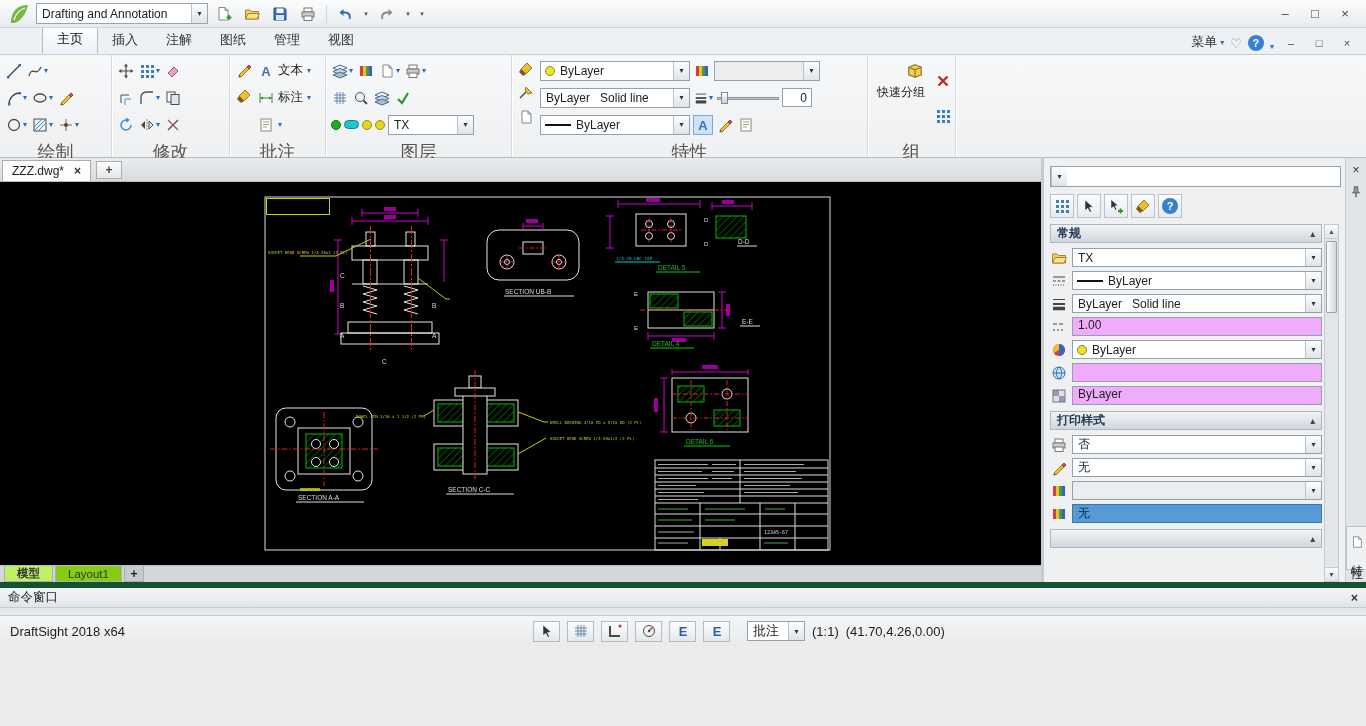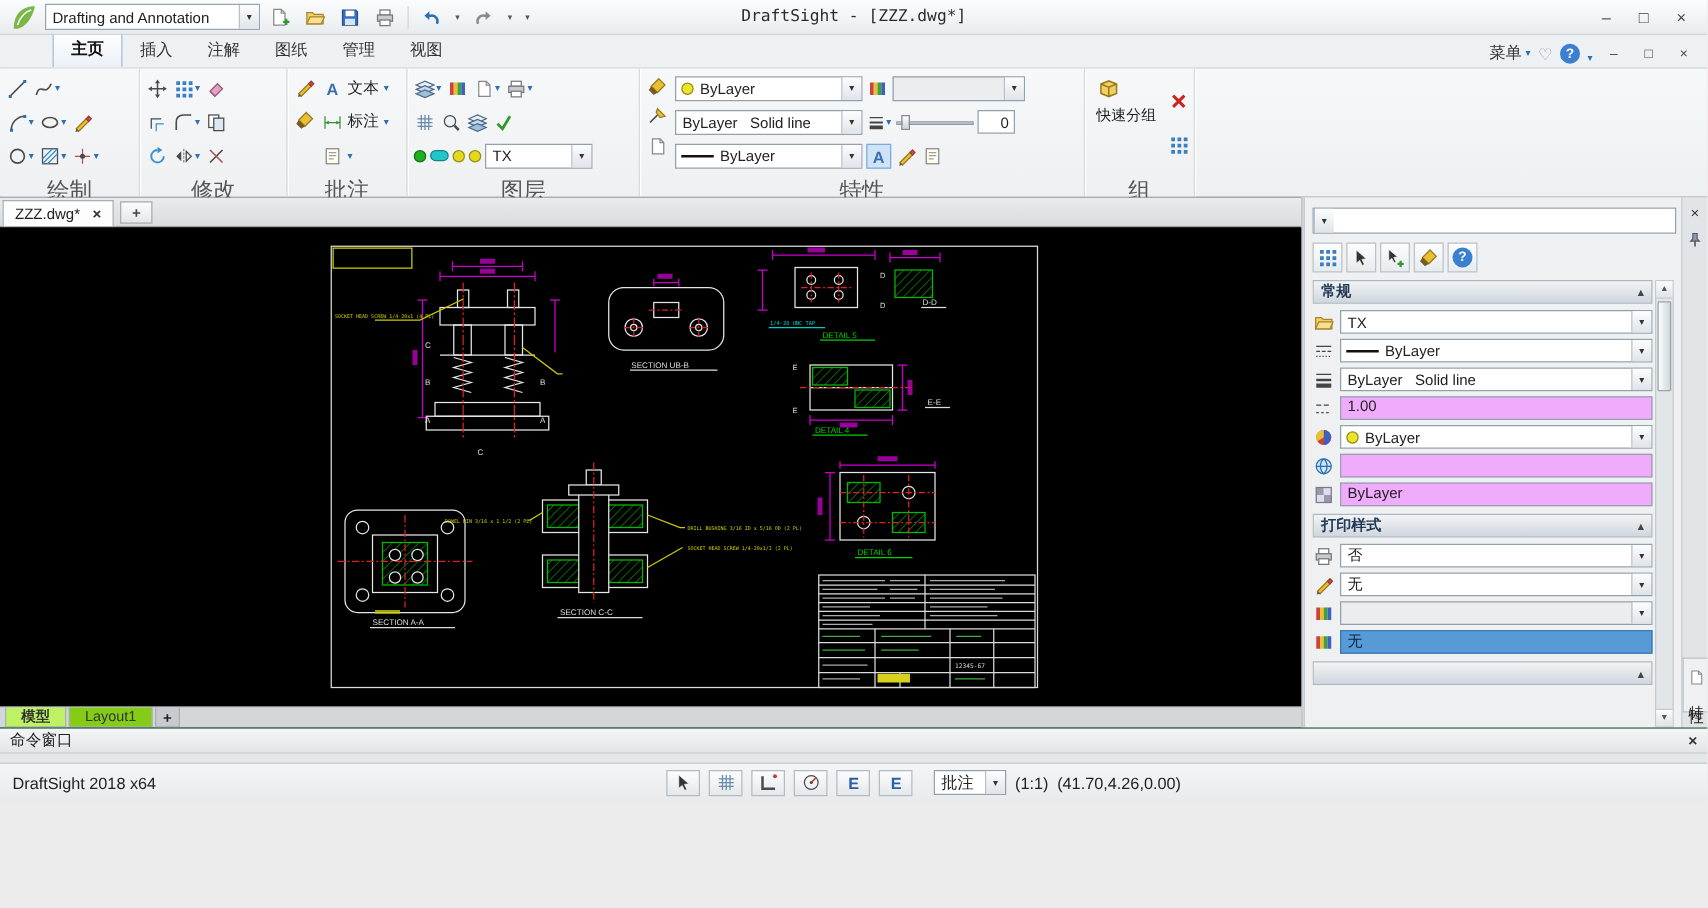--- a/index.html
+++ b/index.html
@@ -19,21 +19,21 @@
 .qcaret{width:10px;height:24px;display:flex;align-items:center;justify-content:center;font-size:7px;color:#555}
 .qsep{width:1px;height:18px;background:#d0d5da;margin:0 2px}
 .title-center{position:absolute;left:0;right:0;top:6px;text-align:center;font-family:"DejaVu Sans Mono",monospace;font-size:13px;color:#2b2b2b;pointer-events:none}
 .win-ctrls{margin-left:auto;display:flex;z-index:2}
 .wbtn{width:30px;height:22px;display:flex;align-items:center;justify-content:center;color:#444;font-size:13px}
 .wbtn.sm{width:22px;height:17px;font-size:11px}
 
 
 .tabrow{height:27px;flex:none;display:flex;align-items:flex-end;background:#eef1f4;border-bottom:1px solid #c9cdd2;padding:0 8px 0 42px}
 .rtab{padding:4px 14px 5px;font-size:13px;color:#333}
-.rtab.active{background:linear-gradient(#ffffff,#eaf1f8);border:1px solid #a8bdd2;border-bottom-color:#eef1f4;font-weight:bold;color:#111}
+.rtab.active{background:linear-gradient(#ffffff,#eaf1f8);border:1px solid #a8bdd2;border-bottom-color:#eef1f4;font-weight:normal;color:#111}
 .tabrow-right{margin-left:auto;display:flex;align-items:flex-end;gap:6px;padding-bottom:3px}
 .menu-dd{display:flex;align-items:center;gap:3px;color:#333;font-size:13px}
 .car{font-size:8px;color:#2a6fb0}
 .heart{color:#8a97a5;font-size:13px}
 .help-circle{width:16px;height:16px;border-radius:50%;background:#3a7fd0;color:#fff;font-weight:bold;font-size:11px;display:flex;align-items:center;justify-content:center}
 
 
 .ribbon{height:103px;flex:none;display:flex;background:linear-gradient(#f7f8f9,#eef0f2);border-bottom:1px solid #b7bcc1}
 .rpanel{flex:none;display:flex;flex-direction:column;border-right:1px solid #d8dbde;box-shadow:1px 0 0 #fff;padding:2px 5px 0}
 .rpanel-body{flex:1;display:flex;gap:5px}
@@ -49,21 +49,21 @@
 .combo{display:flex;align-items:center;height:20px;border:1px solid #93a1ad;background:#fff}
 .combo.disabled{background:#ebedef}
 .lineswatch{width:26px;height:2px;background:#111;margin-left:4px;flex:none}
 .ydot{width:10px;height:10px;border-radius:50%;background:#ece32a;border:1px solid #8f8a16;margin-left:4px;flex:none}
 .cval2{padding:0 5px;white-space:nowrap}
 .lw-slider{width:62px;height:14px;position:relative}
 .lw-slider .track{position:absolute;left:0;right:0;top:6px;height:3px;background:linear-gradient(#cfd4d9,#aab2ba);border:1px solid #8f99a2}
 .lw-slider .handle{position:absolute;left:4px;top:1px;width:7px;height:12px;background:linear-gradient(#fdfdfd,#cdd4da);border:1px solid #7f8a94}
 .numbox{width:30px;height:19px;border:1px solid #93a1ad;background:#fff;display:flex;align-items:center;justify-content:flex-end;padding:0 4px}
 .ricon-active{background:#cfe3f7;border:1px solid #7aabdd;padding:1px}
-.grp-big{display:flex;flex-direction:column;align-items:flex-start;gap:3px;padding:4px 4px 0}
+.grp-big{display:flex;flex-direction:column;align-items:flex-end;gap:3px;padding:4px 4px 0}
 .grp-lbl{font-size:12px;color:#222;white-space:nowrap}
 .rfiller{flex:1}
 
 
 .mainrow{flex:none;height:424px;display:flex}
 .left-col{width:1041px;flex:none;display:flex;flex-direction:column;background:#000}
 .doctabs{height:24px;flex:none;background:linear-gradient(#e9ebed,#d9dcdf);border-bottom:1px solid #b9bdc1;display:flex;align-items:flex-end;padding-left:2px;gap:5px}
 .dtab{height:21px;display:flex;align-items:center;gap:10px;padding:0 9px;background:#fdfdfd;border:1px solid #a9aeb3;border-bottom:none;font-size:12px}
 .dtab-close{font-size:12px;color:#333;font-weight:bold}
 .dtab-add{width:26px;height:18px;margin-bottom:2px;border:1px solid #a9aeb3;background:linear-gradient(#fcfcfc,#e4e7ea);display:flex;align-items:center;justify-content:center;font-weight:bold;color:#444}
@@ -93,21 +93,21 @@
 .ps-btn.dn{margin-top:auto;border-top:1px solid #c5cace;border-bottom:none}
 .ps-thumb{width:11px;height:72px;background:linear-gradient(90deg,#fdfdfd,#cfd6dc);border:1px solid #9aa4ad;margin-top:2px;border-radius:1px}
 
 
 .side-strip{width:21px;flex:none;background:#e2e5e8;border-left:1px solid #c7cbcf;display:flex;flex-direction:column;align-items:center;padding-top:4px}
 .ss-btn{width:16px;height:16px;display:flex;align-items:center;justify-content:center;color:#333;font-size:12px;margin-bottom:6px}
 .ss-tab{margin-top:auto;margin-bottom:12px;display:flex;flex-direction:column;align-items:center;gap:6px;background:#eef0f2;border:1px solid #b9bfc5;border-right:none;padding:8px 1px;width:20px}
 .vtext{writing-mode:vertical-rl;font-size:12px;color:#222;letter-spacing:3px}
 
 
-.cmdwin{flex:none;border-top:1px solid #14532d}
+.cmdwin{flex:none;border-top:6px solid #14532d}
 .cmd-header{height:20px;background:linear-gradient(#f4f5f6,#e2e5e8);border-bottom:1px solid #c5cace;display:flex;align-items:center;padding:0 8px;font-size:12.5px;color:#222}
 .cmd-close{margin-left:auto;font-weight:bold;color:#333}
 .cmd-body{height:86px;background:#fff;padding:26px 8px 0;font-family:"DejaVu Sans Mono",monospace;font-size:12.5px;color:#111;line-height:16px}
 .gapbar{height:7px;background:#e5e7e9;flex:none}
 
 
 .statusbar{height:31px;flex:none;background:linear-gradient(#f4f5f6,#e8eaec);border-top:1px solid #c5cace;display:flex;align-items:center;position:relative;padding:0 10px;font-size:13px}
 .sb-center{position:absolute;left:533px;display:flex;align-items:center;gap:7px}
 .sbtn{width:27px;height:21px;border:1px solid #b4bcc3;background:linear-gradient(#fdfdfe,#e4e8eb);display:flex;align-items:center;justify-content:center}
 .sb-combo{width:58px;height:20px;margin-left:10px}
@@ -370,21 +370,20 @@
         </svg>
       </span>
     <span class="qcaret">▾</span>
     <span class="qbtn">
         <svg class="i16">
           <use href="#s-redo"></use>
         </svg>
       </span>
     <span class="qcaret">▾</span>
     <span class="qcaret">▾</span>
-    <div class="title-center">DraftSight - [ZZZ.dwg*]</div>
     <div class="win-ctrls">
       <span class="wbtn">–</span>
       <span class="wbtn">□</span>
       <span class="wbtn">×</span>
     </div>
   </div>
 
   <div class="tabrow">
     <div class="rtab active">主页</div>
     <div class="rtab">插入</div>

